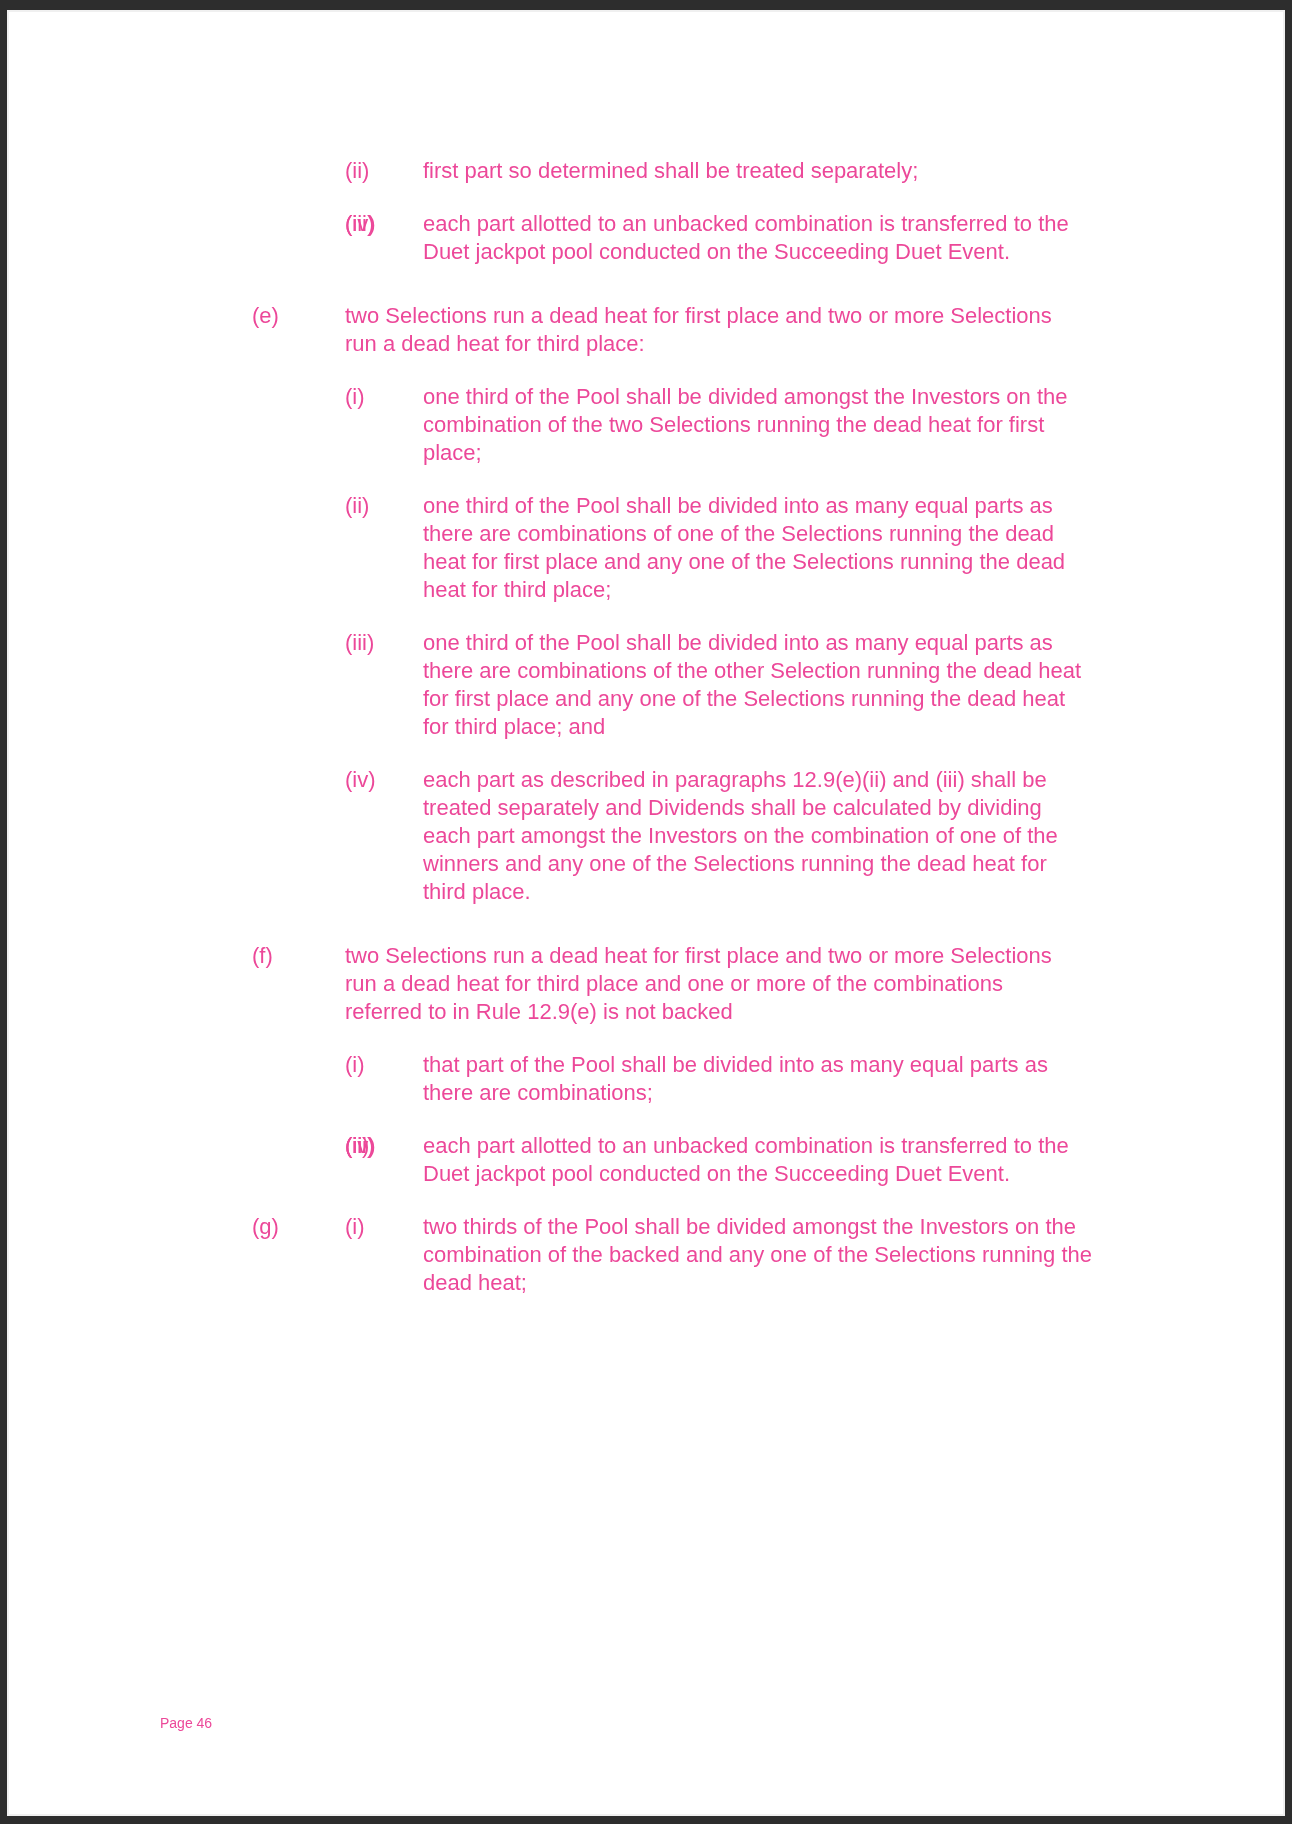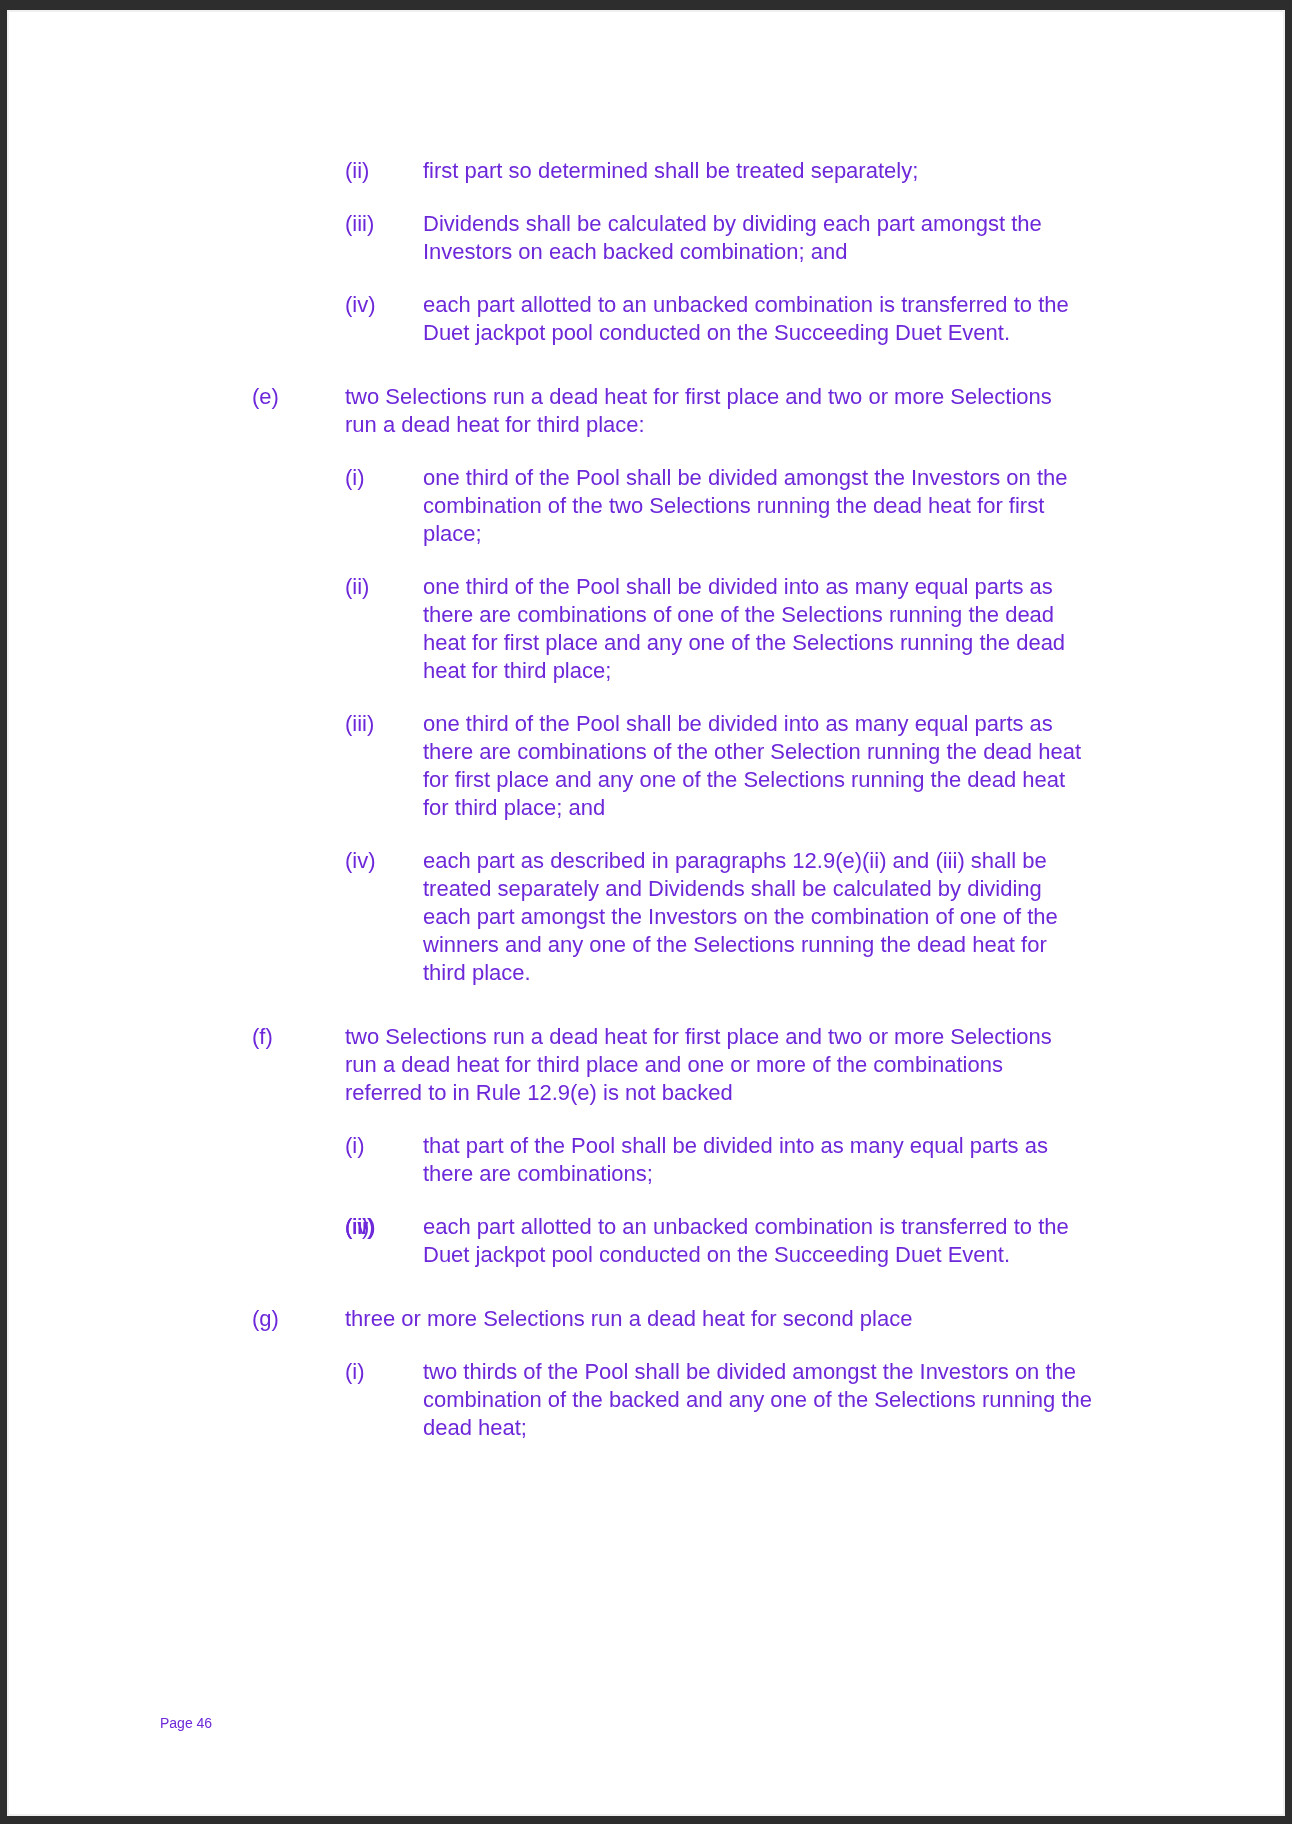--- a/index.html
+++ b/index.html
@@ -16,21 +16,21 @@
   }
   .page {
     position: absolute;
     top: 10px;
     left: 7px;
     right: 7px;
     bottom: 8px;
     background: #ffffff;
     border: 2px solid #f0f0f0;
     box-sizing: border-box;
-    color: #6d28d9;
+    color: #ec4899;
   }
   .content {
     position: absolute;
     top: 145px;
     left: 0;
     right: 0;
   }
   .para {
     position: relative;
     font-size: 22px;
@@ -62,22 +62,20 @@
 
 <div class="page">
   <div class="content">
   <div class="para lvl2">
     <span class="label">(ii)</span>
     <span class="text">first part so determined shall be treated separately;</span>
   </div>
 
   <div class="para lvl2">
     <span class="label">(iii)</span>
-    <span class="text">Dividends shall be calculated by dividing each part amongst the
-Investors on each backed combination; and</span>
   </div>
 
   <div class="para lvl2">
     <span class="label">(iv)</span>
     <span class="text">each part allotted to an unbacked combination is transferred to the
 Duet jackpot pool conducted on the Succeeding Duet Event.</span>
   </div>
 
   <div class="para lvl1">
     <span class="label">(e)</span>
@@ -139,21 +137,20 @@
   </div>
 
   <div class="para lvl2">
     <span class="label">(iv)</span>
     <span class="text">each part allotted to an unbacked combination is transferred to the
 Duet jackpot pool conducted on the Succeeding Duet Event.</span>
   </div>
 
   <div class="para lvl1">
     <span class="label">(g)</span>
-    <span class="text">three or more Selections run a dead heat for second place</span>
   </div>
 
   <div class="para lvl2">
     <span class="label">(i)</span>
     <span class="text">two thirds of the Pool shall be divided amongst the Investors on the
 combination of the backed and any one of the Selections running the
 dead heat;</span>
   </div>
 </div>
   <div class="footer">Page 46</div>

